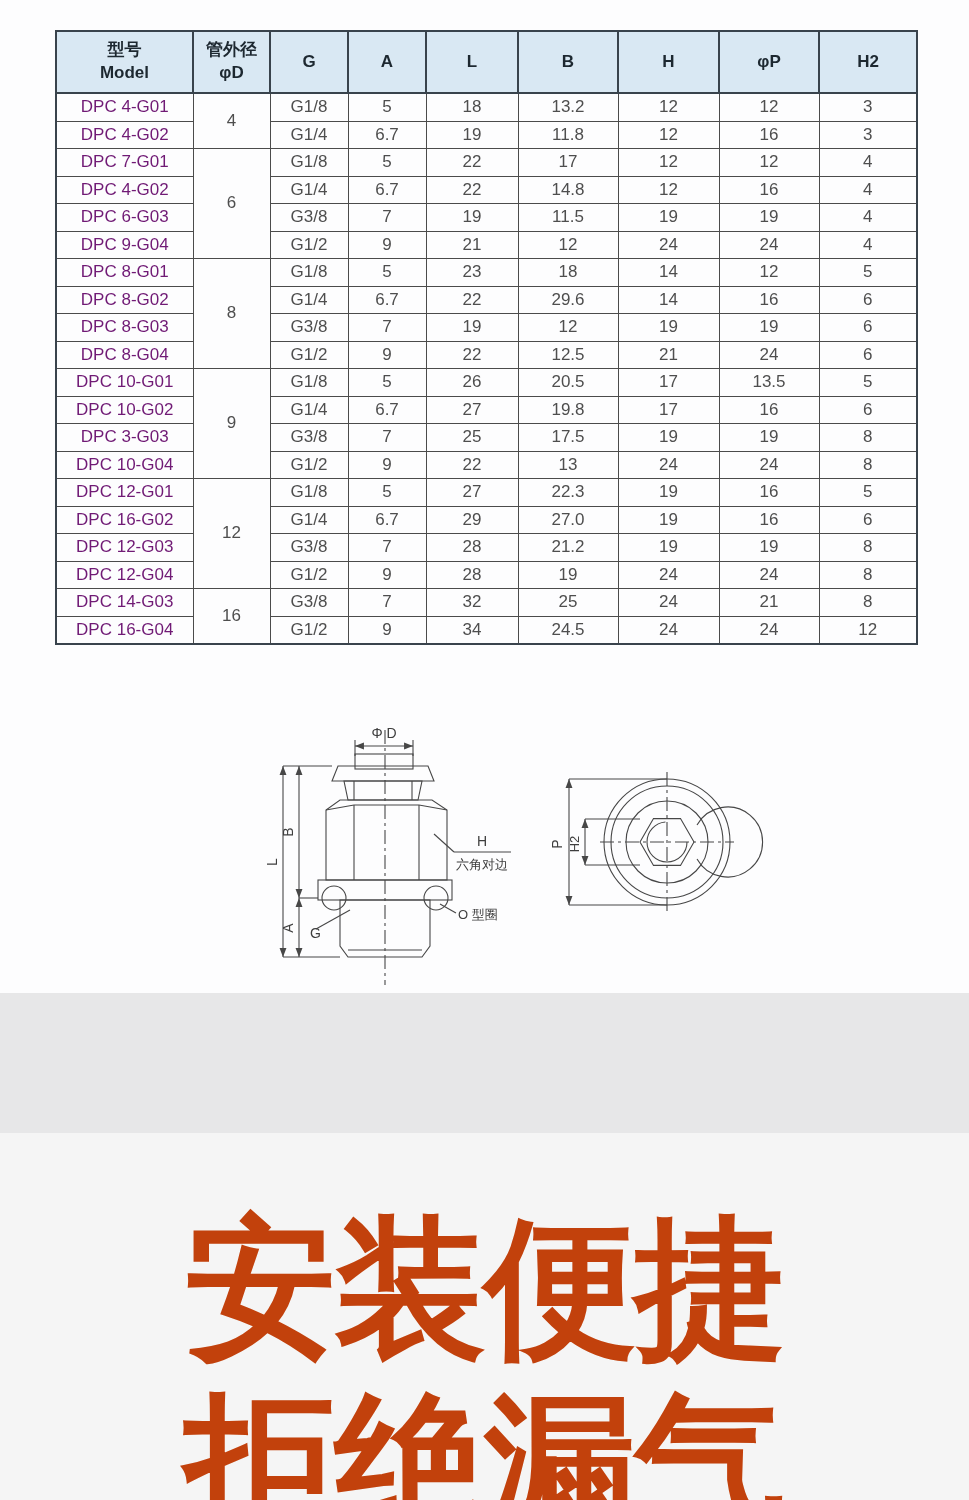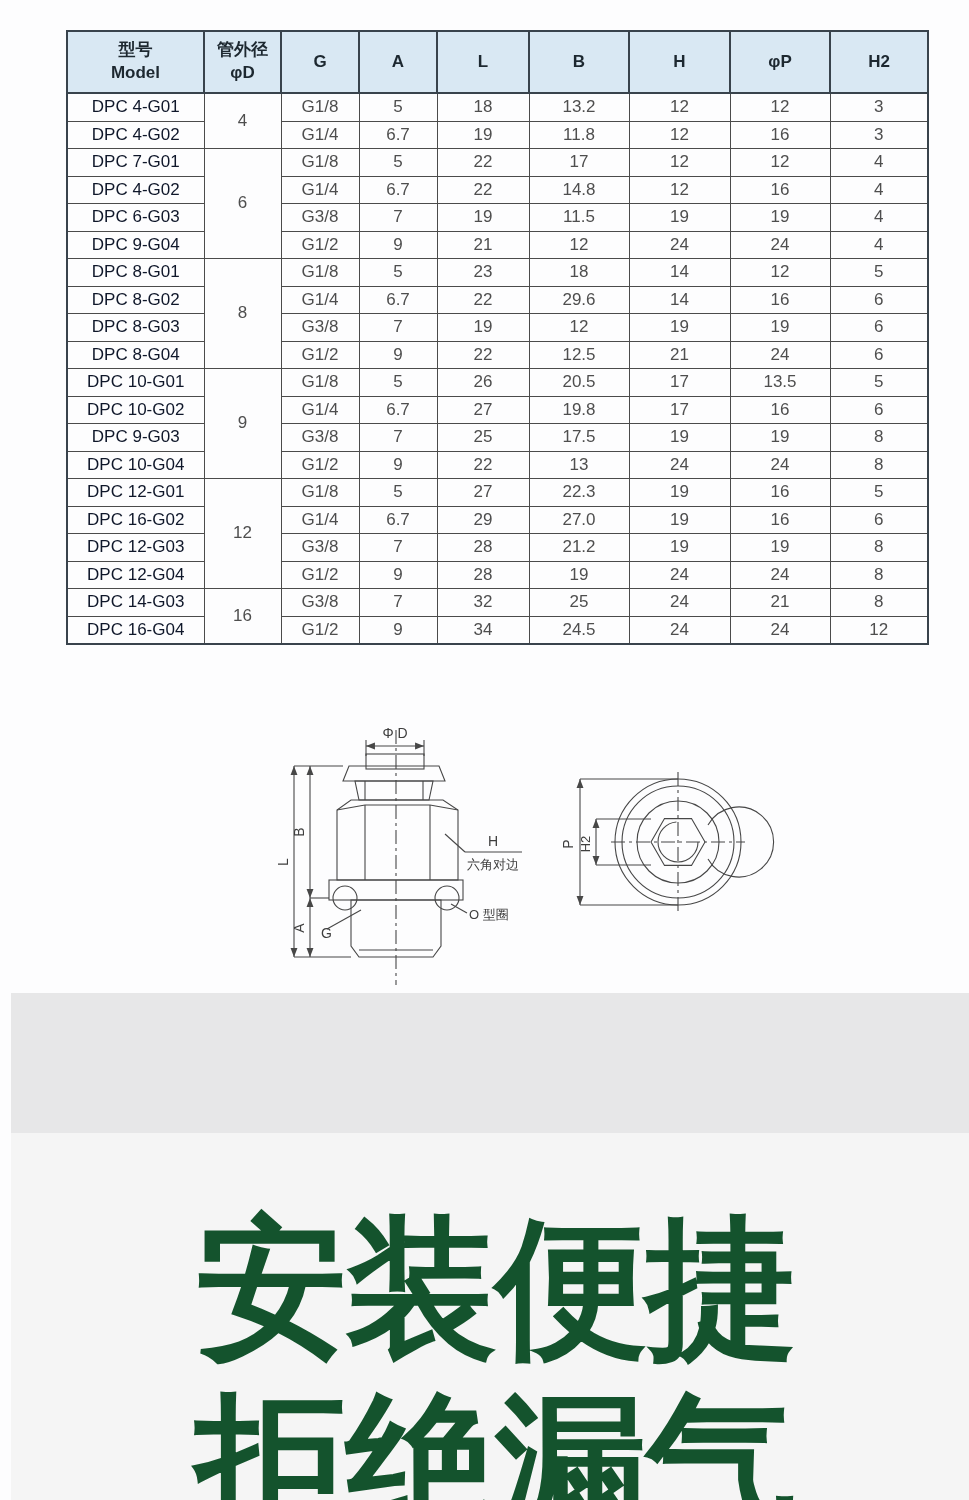--- a/index.html
+++ b/index.html
@@ -1,21 +1,21 @@
 <!DOCTYPE html>
 <html><head>
 <meta charset="utf-8">
 <style>
   html,body{margin:0;padding:0;}
   body{
     width:969px;height:1500px;position:relative;overflow:hidden;
     background:#fdfdfe;
     font-family:"Liberation Sans","DejaVu Sans",sans-serif;
   }
-  .page{position:absolute;inset:0;margin-left:11px;}
+  .page{position:absolute;inset:0;}
 
   
   .spec-table{
     position:absolute;left:55px;top:30px;width:861px;
     border-collapse:collapse;table-layout:fixed;background:#fdfdfe;
     border:2px solid #39434c;
   }
   .spec-table col.c-model{width:137px}
   .spec-table col.c-d{width:77px}
   .spec-table col.c-g{width:78px}
@@ -28,36 +28,36 @@
   .spec-table th{
     background:#d9e8f3;border:2px solid #39434c;
     font-size:17px;font-weight:bold;color:#1d2830;
     padding:2px 0;height:56px;line-height:1.35;text-align:center;
   }
   .spec-table td{
     border:1.5px solid #4b4b4b;
     font-size:17px;color:#4e4e4e;text-align:center;
     padding:0;height:26.5px;line-height:26.5px;white-space:nowrap;
   }
-  .spec-table td.model-cell{color:#0f172a;}
+  .spec-table td.model-cell{color:#701a75;}
   .spec-table td.d-cell{vertical-align:middle;}
 
   
   .drawing{position:absolute;left:250px;top:712px;width:530px;height:285px;}
   .drawing svg{display:block;width:530px;height:285px;}
   .drawing text{fill:#3e3e3e;font-family:"Liberation Sans","DejaVu Sans",sans-serif;}
 
   
   .gray-band{position:absolute;left:0;top:993px;width:969px;height:140px;background:#e7e7e8;}
 
   
   .banner{position:absolute;left:0;top:1133px;width:969px;height:367px;background:#f5f5f5;}
   .banner-line{
     position:absolute;left:0;width:100%;text-align:center;
-    font-size:152px;font-weight:bold;color:#14532d;line-height:1;
+    font-size:152px;font-weight:bold;color:#c2410c;line-height:1;
     letter-spacing:-2px;white-space:nowrap;
   }
   .banner-line.l1{top:79px;}
   .banner-line.l2{top:255px;}
 </style>
 </head>
 <body>
 
 <div class="page">
 
@@ -211,21 +211,21 @@
           <td class="model-cell">DPC 10-G02</td>
           <td>G1/4</td>
           <td>6.7</td>
           <td>27</td>
           <td>19.8</td>
           <td>17</td>
           <td>16</td>
           <td>6</td>
         </tr>
         <tr>
-          <td class="model-cell">DPC 9-G03</td>
+          <td class="model-cell">DPC 3-G03</td>
           <td>G3/8</td>
           <td>7</td>
           <td>25</td>
           <td>17.5</td>
           <td>19</td>
           <td>19</td>
           <td>8</td>
         </tr>
         <tr>
           <td class="model-cell">DPC 10-G04</td>

